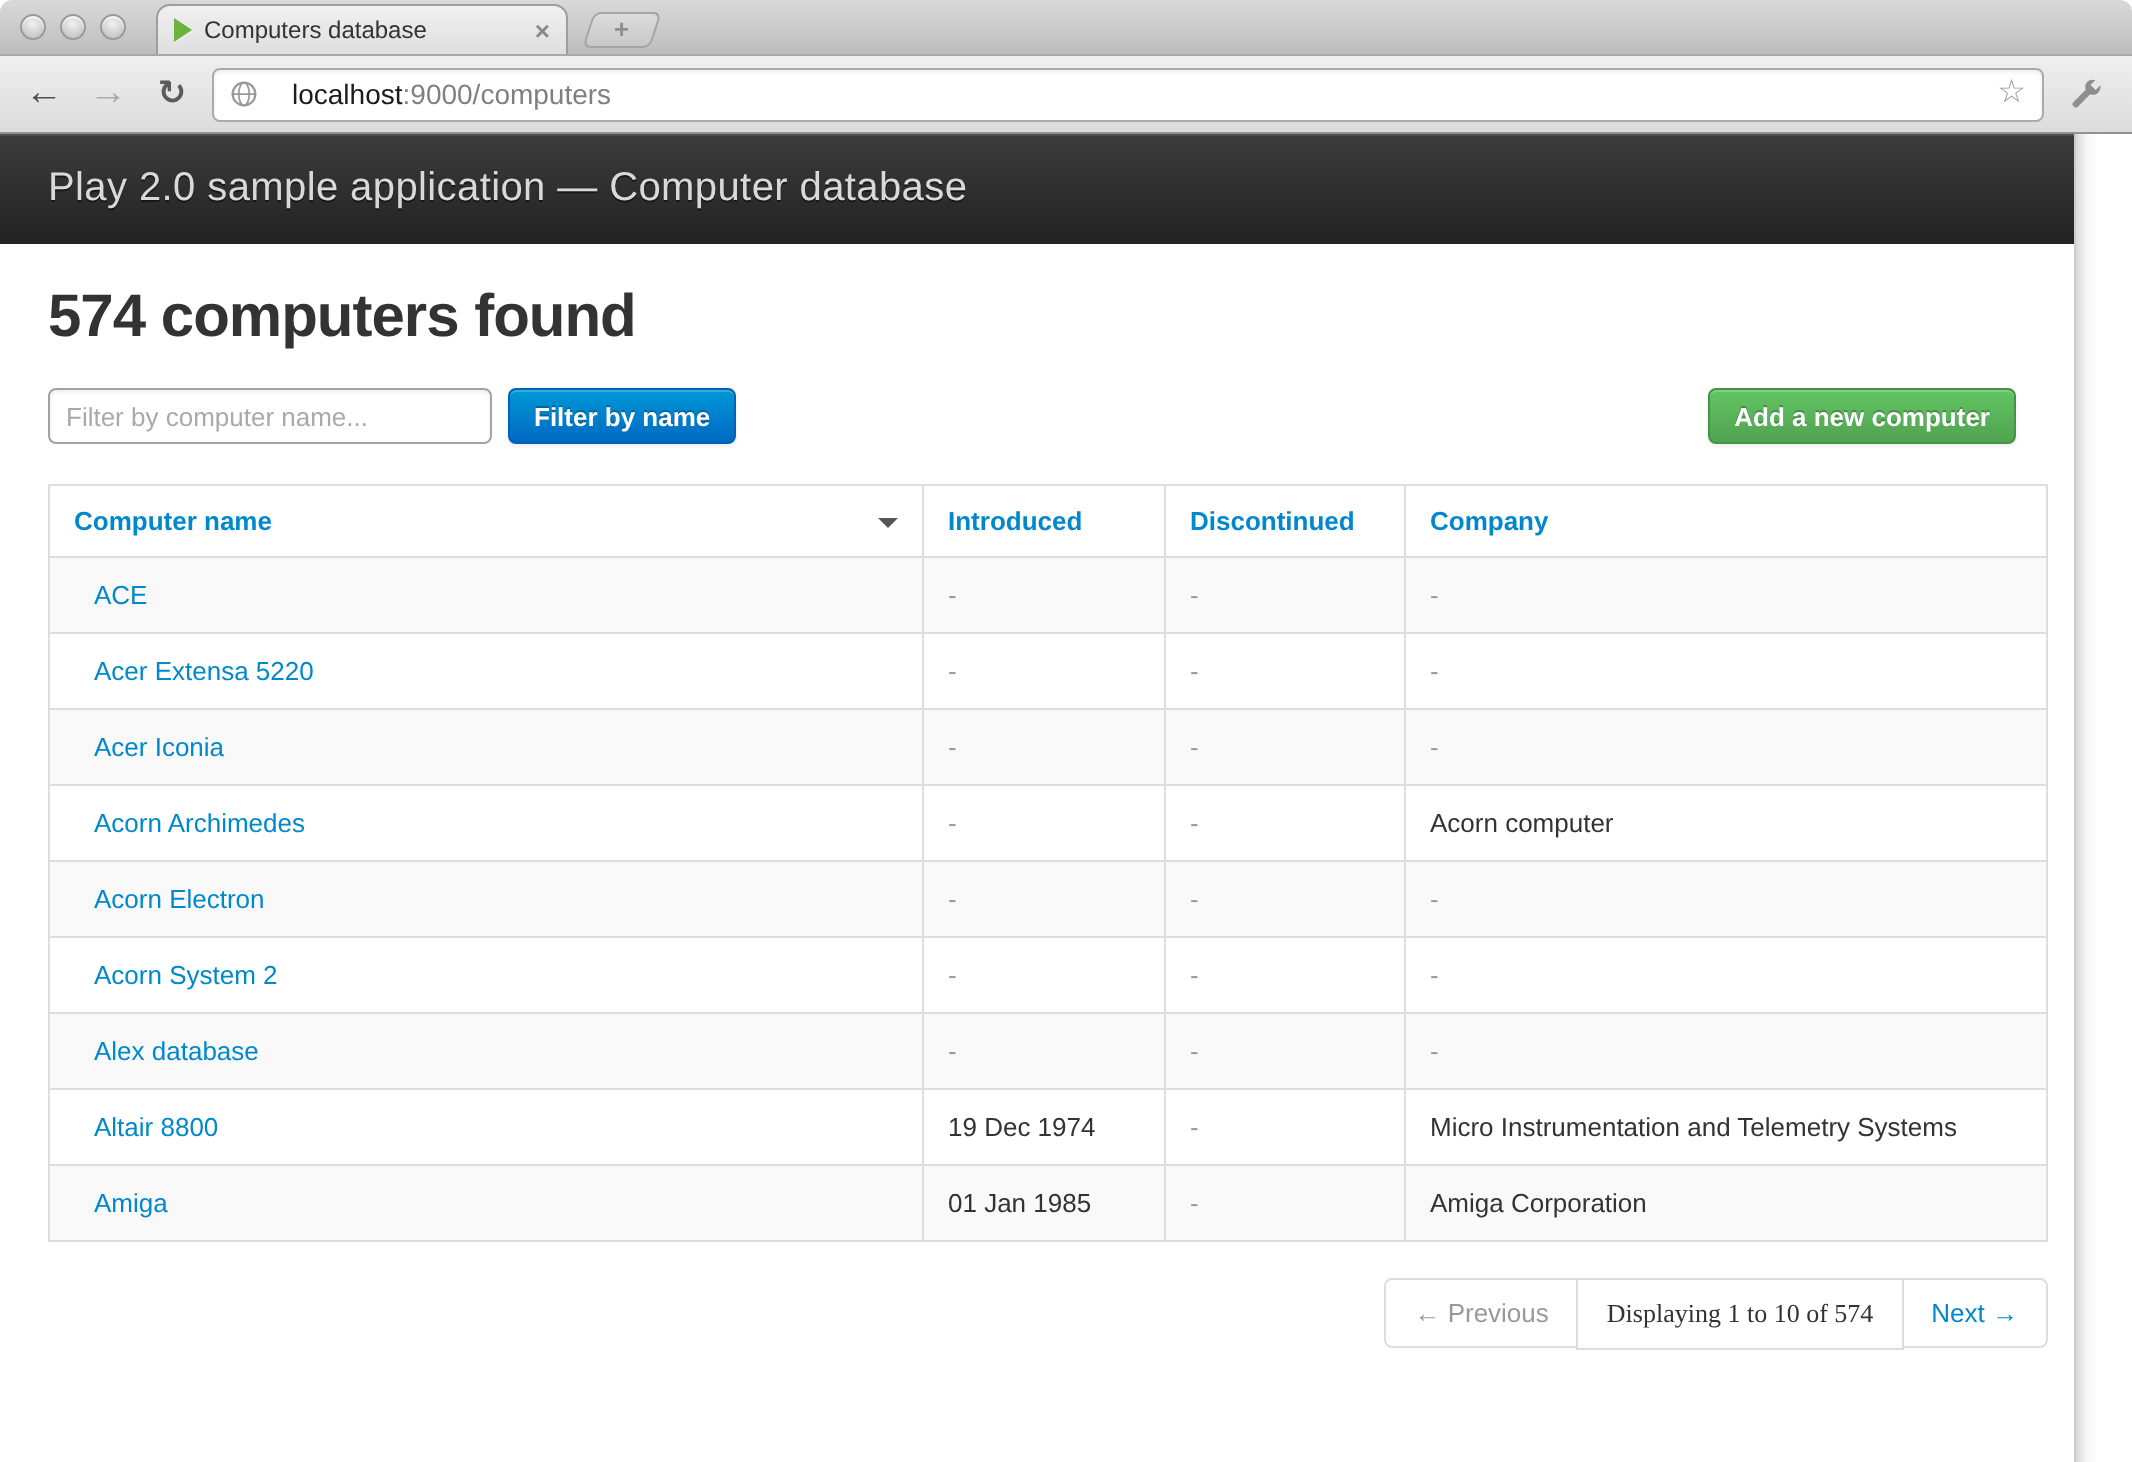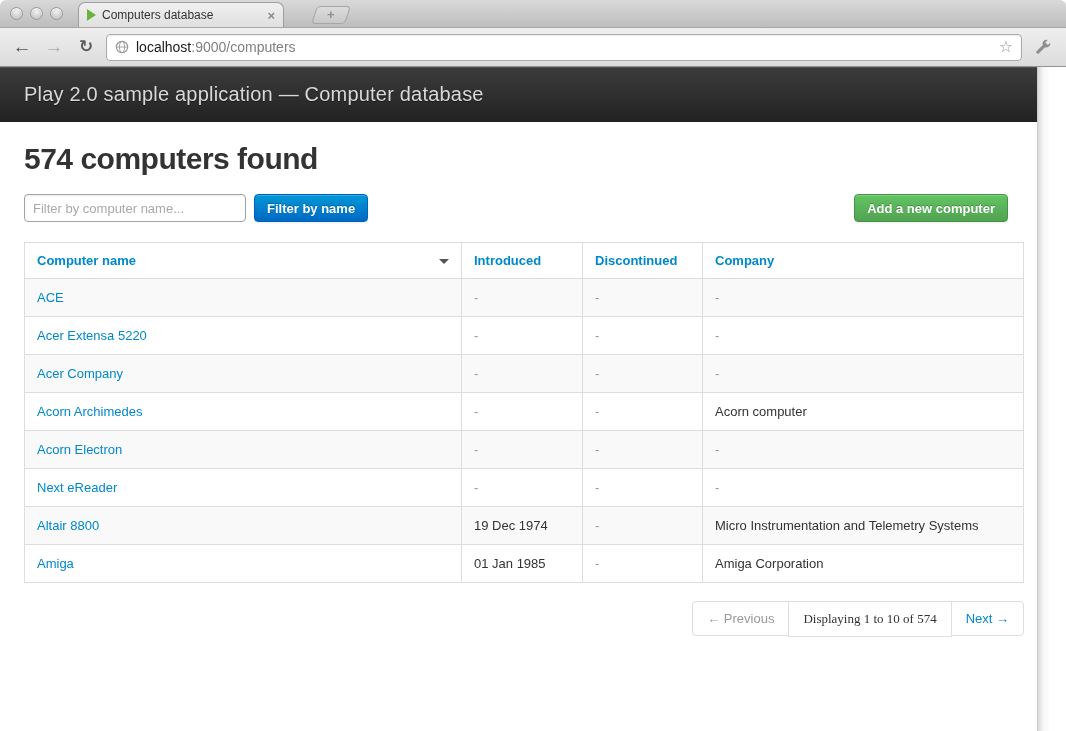--- a/index.html
+++ b/index.html
@@ -5,21 +5,21 @@
   * { margin: 0; padding: 0; box-sizing: border-box; }
   html, body { width: 1066px; height: 731px; overflow: hidden; }
   body { font-family: "Liberation Sans", "DejaVu Sans", sans-serif; background: #ffffff; }
 
   .window { width: 1066px; height: 731px; display: flex; flex-direction: column;
             border-radius: 6px 6px 0 0; overflow: hidden; background: #fff; }
 
   
   .tabstrip { height: 28px; background: linear-gradient(#d9d9d9, #bdbdbd);
               display: flex; align-items: flex-end; position: relative;
-              border-bottom: 1px solid #a8a8a8; flex: 0 0 auto; gap: 20px; }
+              border-bottom: 1px solid #a8a8a8; flex: 0 0 auto; }
   .traffic { position: absolute; top: 7px; left: 10px; display: flex; gap: 7px; }
   .light { width: 13px; height: 13px; border-radius: 50%;
            background: radial-gradient(circle at 50% 35%, #f2f2f2, #c9c9c9 70%);
            border: 1px solid #9a9a9a; box-shadow: inset 0 1px 1px rgba(255,255,255,.8); }
   .tab { margin-left: 78px; width: 206px; height: 25px;
          background: linear-gradient(#f0f0f0, #dfdfdf);
          border: 1px solid #9e9e9e; border-bottom: none;
          border-radius: 7px 7px 0 0; display: flex; align-items: center;
          padding: 0 8px; gap: 6px; position: relative; }
   .favicon-play { width: 0; height: 0; border-left: 9px solid #69b33e;
@@ -41,21 +41,21 @@
   .toolbar { height: 39px; background: linear-gradient(#efefef, #dcdcdc);
              border-bottom: 1px solid #929292; display: flex; align-items: center;
              padding: 0 10px; gap: 8px; flex: 0 0 auto; }
   .nav-btn { font-size: 19px; font-weight: bold; width: 24px; text-align: center;
              line-height: 24px; }
   .nav-back { color: #4f4f4f; }
   .nav-fwd { color: #ababab; }
   .nav-reload { color: #5c5c5c; font-size: 17px; }
   .omnibox { flex: 1; height: 27px; background: #fff; border: 1px solid #ababab;
              border-radius: 4px; display: flex; align-items: center; padding: 0 8px;
-             gap: 7px; box-shadow: inset 0 1px 2px rgba(0,0,0,.08); }
+             gap: 17px; box-shadow: inset 0 1px 2px rgba(0,0,0,.08); }
   .url-text { flex: 1; font-size: 14px; white-space: nowrap; overflow: hidden; }
   .url-host { color: #1b1b1b; }
   .url-path { color: #808080; }
   .star { color: #9a9a9a; font-size: 16px; line-height: 16px; }
   .wrench-btn { width: 26px; height: 26px; display: flex; align-items: center;
                 justify-content: center; }
 
   
   .content-row { flex: 1; display: flex; min-height: 0; }
   .page-col { width: 1037px; display: flex; flex-direction: column; background: #fff; }
@@ -99,21 +99,21 @@
                     padding: 10px 12px; vertical-align: middle; }
   table.computers th { color: #0088cc; font-weight: bold; background: #fff;
                     height: 36px; cursor: pointer; }
   th.sorted { background: #eef3f8; }
   .caret-down { float: right; width: 0; height: 0; margin-top: 6px;
                 border-left: 5px solid transparent; border-right: 5px solid transparent;
                 border-top: 5px solid #555; }
   table.computers td { height: 38px; color: #333; }
   table.computers tbody tr:nth-child(odd) td { background: #f9f9f9; }
   table.computers td.muted { color: #999; }
-  table.computers a { color: #0088cc; text-decoration: none; }
+  table.computers a { color: #0088cc; text-decoration: none; margin-left: 10px; }
 
   
   .pagination-bar { width: 1000px; display: flex; justify-content: flex-end;
                     margin-top: 18px; }
   ul.pagination { list-style: none; display: flex; }
   ul.pagination li a { display: block; border: 1px solid #ddd; background: #fff;
                        padding: 9px 14px; font-size: 13px; margin-left: -1px;
                        text-decoration: none; }
   ul.pagination li:first-child a { border-radius: 4px 0 0 4px; margin-left: 16px; }
   ul.pagination li:last-child a { border-radius: 0 4px 4px 0; }
@@ -197,39 +197,45 @@
                 <td class="muted">-</td>
                 <td class="muted">-</td>
               </tr>
               <tr>
                 <td><a href="#">Acer Extensa 5220</a></td>
                 <td class="muted">-</td>
                 <td class="muted">-</td>
                 <td class="muted">-</td>
               </tr>
               <tr>
-                <td><a href="#">Acer Company</a></td>
+                <td><a href="#">Acer Iconia</a></td>
                 <td class="muted">-</td>
                 <td class="muted">-</td>
                 <td class="muted">-</td>
               </tr>
               <tr>
                 <td><a href="#">Acorn Archimedes</a></td>
                 <td class="muted">-</td>
                 <td class="muted">-</td>
                 <td>Acorn computer</td>
               </tr>
               <tr>
                 <td><a href="#">Acorn Electron</a></td>
                 <td class="muted">-</td>
                 <td class="muted">-</td>
                 <td class="muted">-</td>
               </tr>
               <tr>
-                <td><a href="#">Next eReader</a></td>
+                <td><a href="#">Acorn System 2</a></td>
+                <td class="muted">-</td>
+                <td class="muted">-</td>
+                <td class="muted">-</td>
+              </tr>
+              <tr>
+                <td><a href="#">Alex database</a></td>
                 <td class="muted">-</td>
                 <td class="muted">-</td>
                 <td class="muted">-</td>
               </tr>
               <tr>
                 <td><a href="#">Altair 8800</a></td>
                 <td>19 Dec 1974</td>
                 <td class="muted">-</td>
                 <td>Micro Instrumentation and Telemetry Systems</td>
               </tr>

